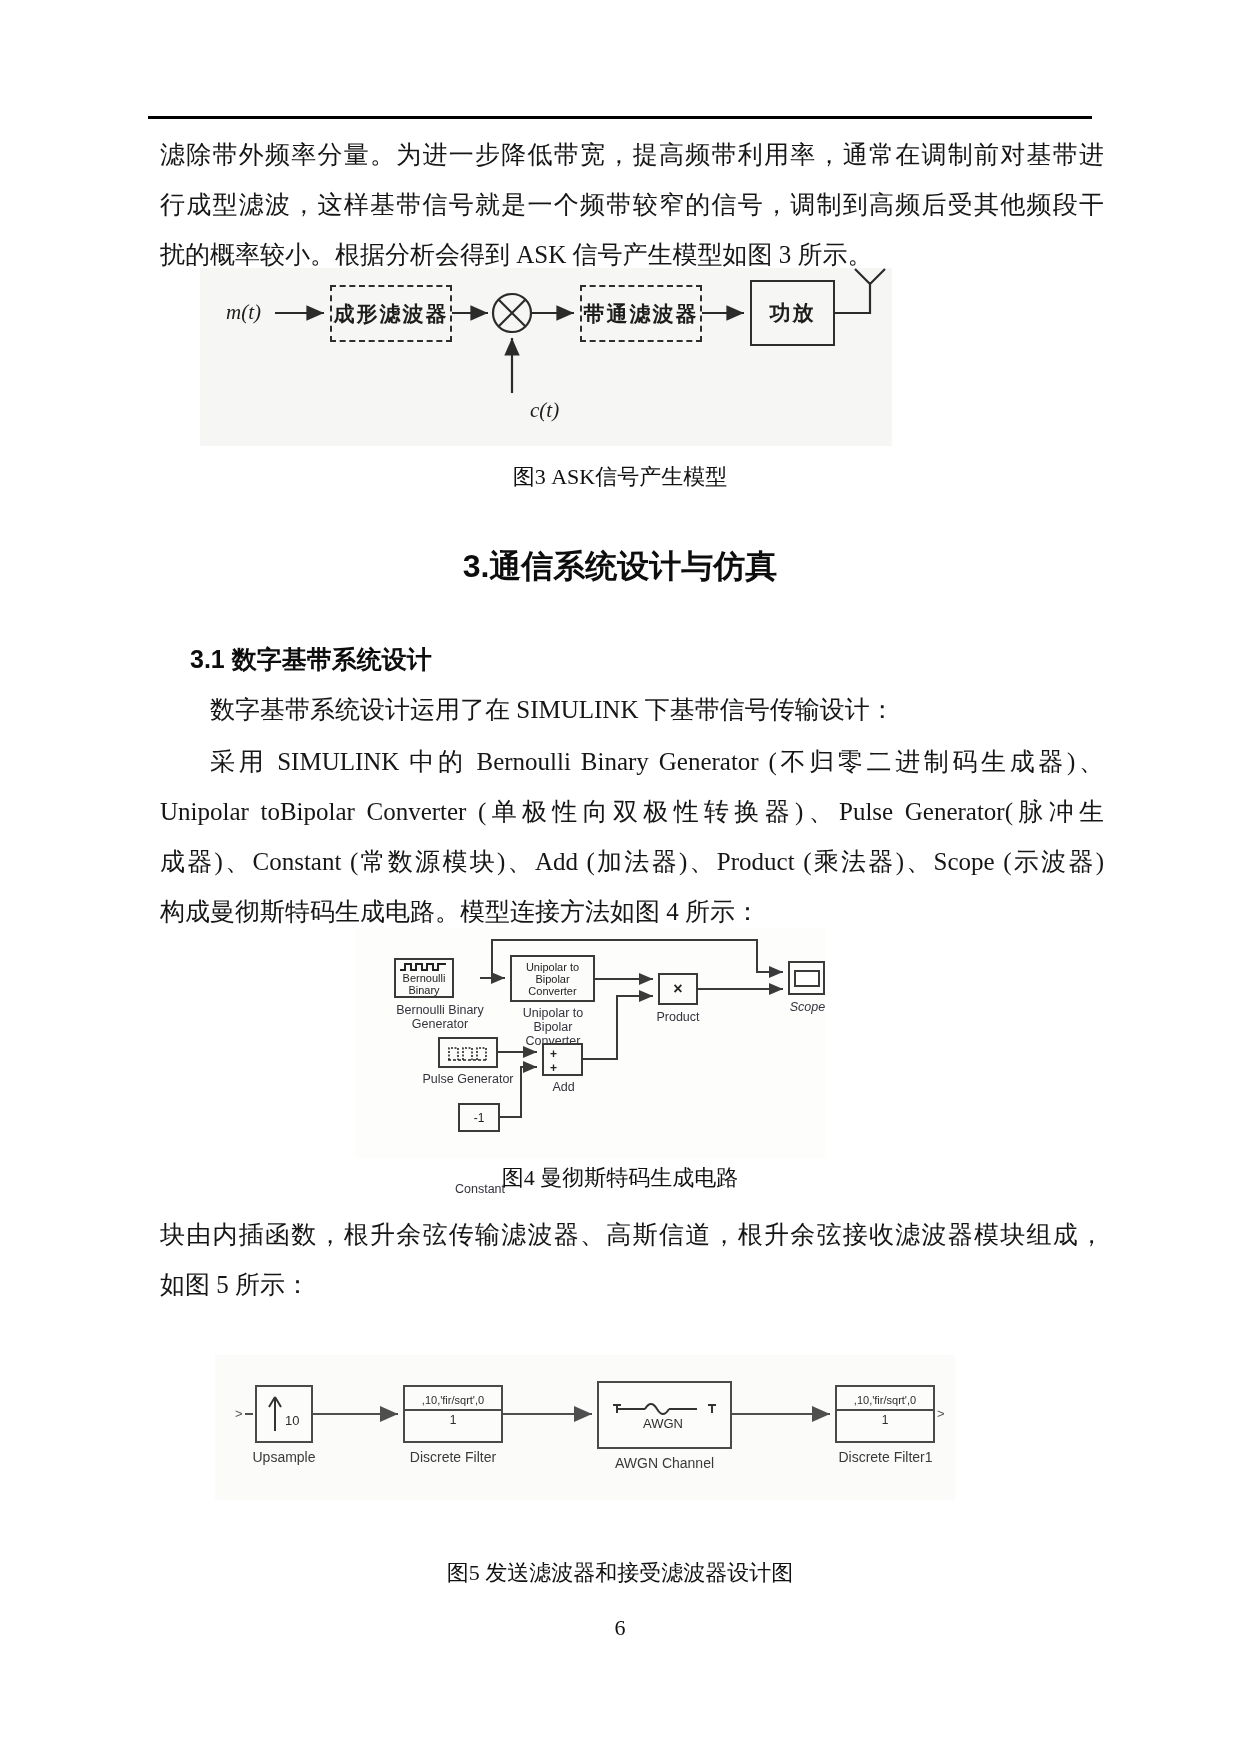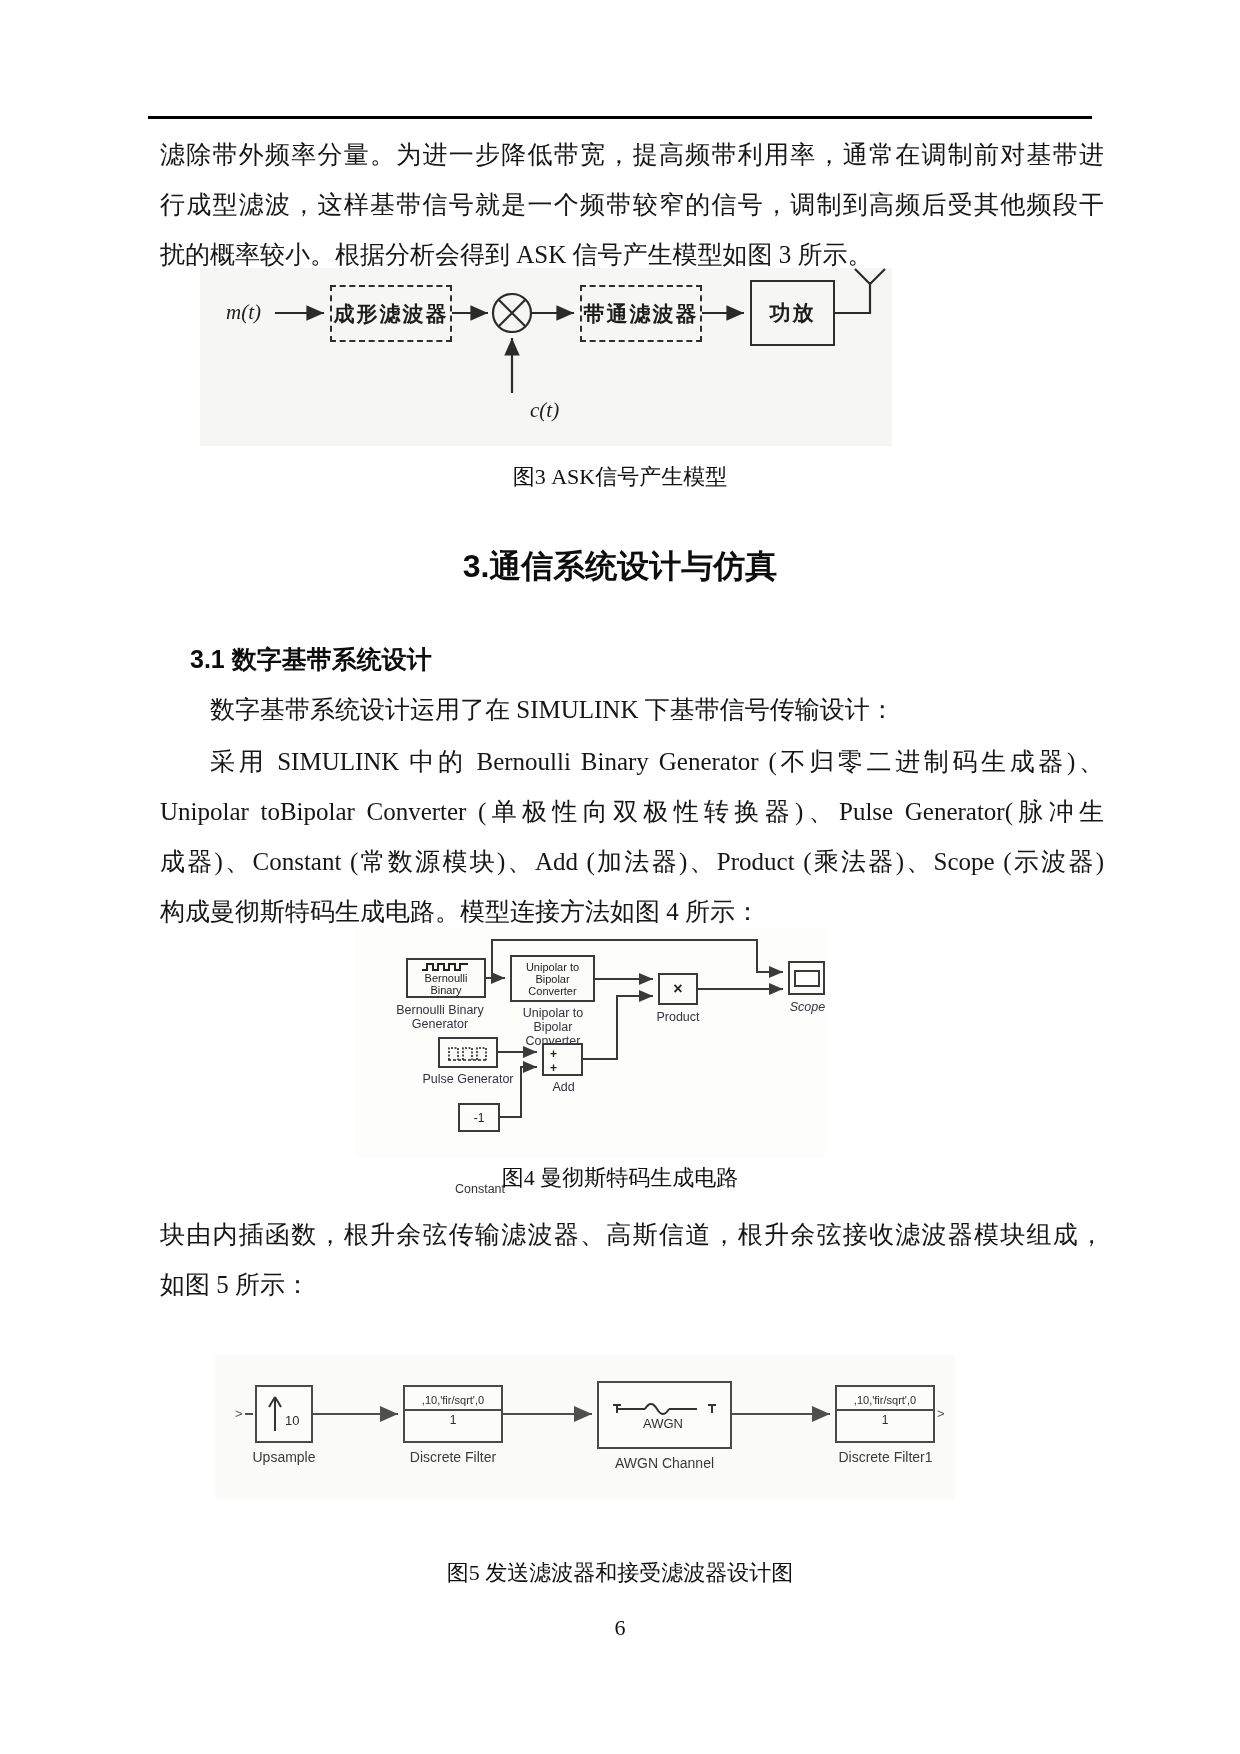--- a/index.html
+++ b/index.html
@@ -128,21 +128,21 @@
         <path d="M125,50 H150" marker-end="url(#arr4)"></path>
         <path d="M137,50 V12 H402 V44 H428" marker-end="url(#arr4)"></path>
         <path d="M240,51 H298" marker-end="url(#arr4)"></path>
         <path d="M143,124 H182" marker-end="url(#arr4)"></path>
         <path d="M145,189 H166 V139 H182" marker-end="url(#arr4)"></path>
         <path d="M228,131 H262 V68 H298" marker-end="url(#arr4)"></path>
         <path d="M343,61 H428" marker-end="url(#arr4)"></path>
       </g>
     </svg>
 
-    <div class="blk" style="left:51px; top:30px; width:80px; height:40px;">
+    <div class="blk" style="left:39px; top:30px; width:60px; height:40px;">
       <svg width="54" height="11">
         <path d="M3,9 h5 v-6 h6 v6 h5 v-6 h6 v6 h5 v-6 h6 v6 h5 v-6 h8" stroke="#222" stroke-width="2" fill="none"></path>
       </svg>
       <div class="blk-txt">Bernoulli Binary</div>
     </div>
     <div class="blk-lbl" style="left:18px; top:75px; width:134px;">Bernoulli Binary Generator</div>
 
     <div class="blk" style="left:155px; top:27px; width:85px; height:47px;">
       <div class="blk-txt" style="width:70px;">Unipolar to Bipolar Converter</div>
     </div>

